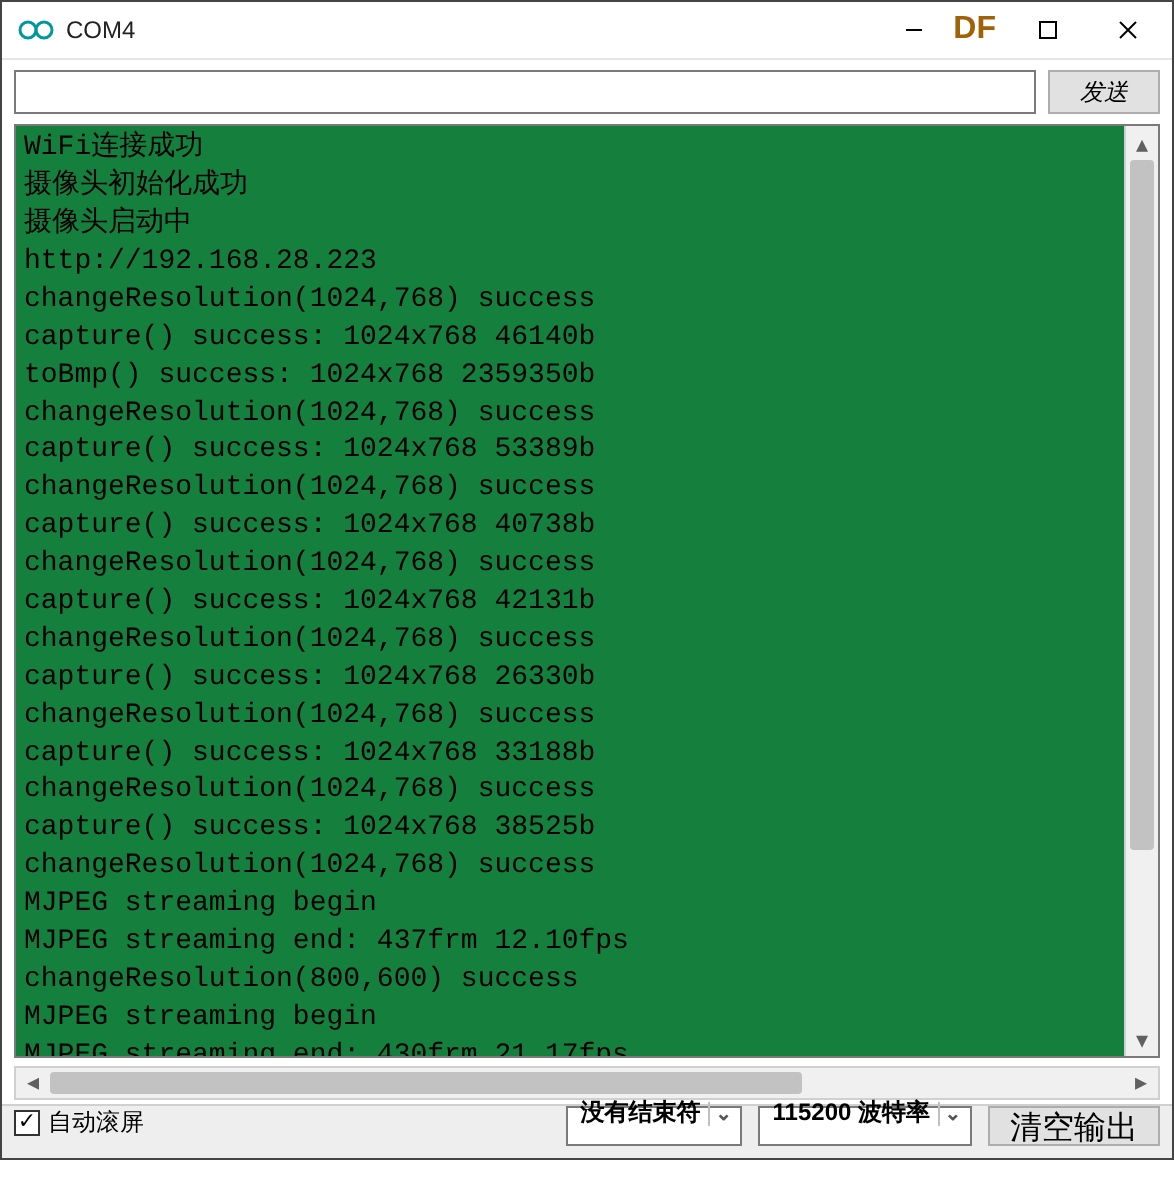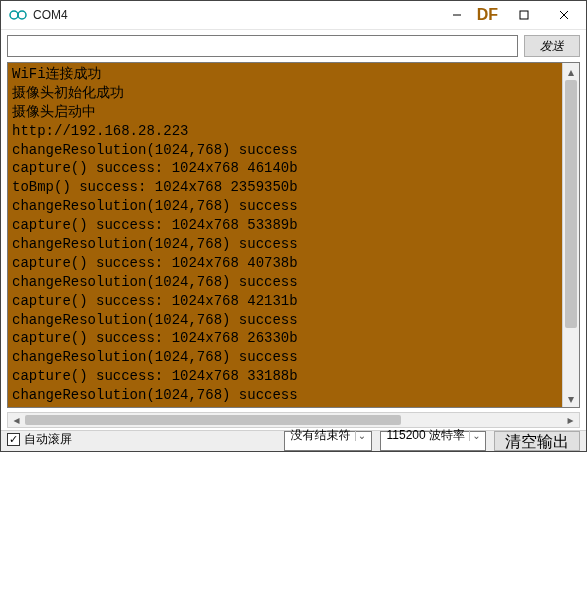--- a/index.html
+++ b/index.html
@@ -5,21 +5,21 @@
   * { box-sizing: border-box; }
   html, body {
     margin: 0; padding: 0;
     width: 587px; height: 592px;
     font-family: "Microsoft YaHei", Arial, sans-serif;
     font-size: 12px;
     background: #fff;
     overflow: hidden;
   }
   .window {
-    width: 587px; height: 452px;
+    width: 587px; height: 580px;
     border: 1px solid #444;
     display: flex;
     flex-direction: column;
     background: #fff;
   }
   
   .titlebar {
     height: 30px;
     background: #fff;
     display: flex;
@@ -76,21 +76,21 @@
     font-style: italic;
   }
   
   .output-wrap {
     flex: 1 1 auto;
     margin: 0 6px 4px 6px;
     border: 1px solid #7a7a7a;
     overflow: hidden;
     position: relative;
     display: flex;
-    background: #a16207;
+    background: #15803d;
   }
   .output {
     flex: 1 1 auto;
     padding: 2px 4px;
     font-family: "Courier New", monospace;
     font-size: 14px;
     line-height: 1.35;
     color: #000;
     white-space: pre;
     overflow: hidden;
@@ -155,20 +155,21 @@
   }
   .footer-spacer { flex: 1 1 auto; }
   .dropdown {
     height: 20px;
     border: 1px solid #7a7a7a;
     background: #fff;
     display: flex; align-items: center;
     padding: 0 2px 12px 6px;
     font-size: 12px;
     gap: 4px;
+    font-weight: bold;
   }
   .dropdown .caret {
     width: 14px;
     text-align: center;
     color: #555;
     border-left: 1px solid #c0c0c0;
     font-size: 10px;
   }
   .clear-btn {
     height: 20px;

